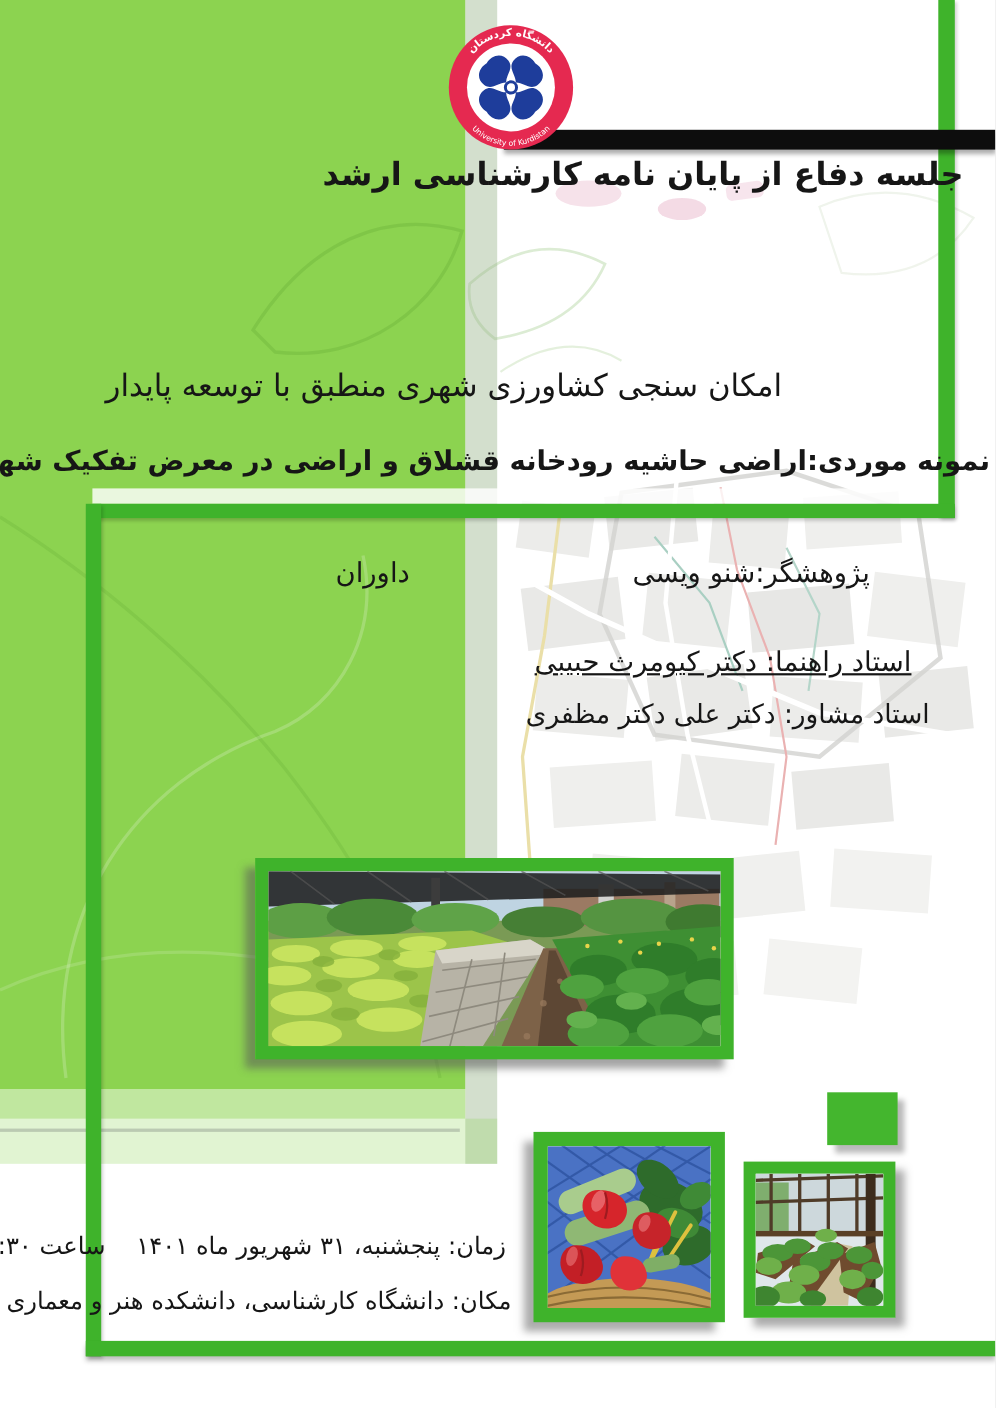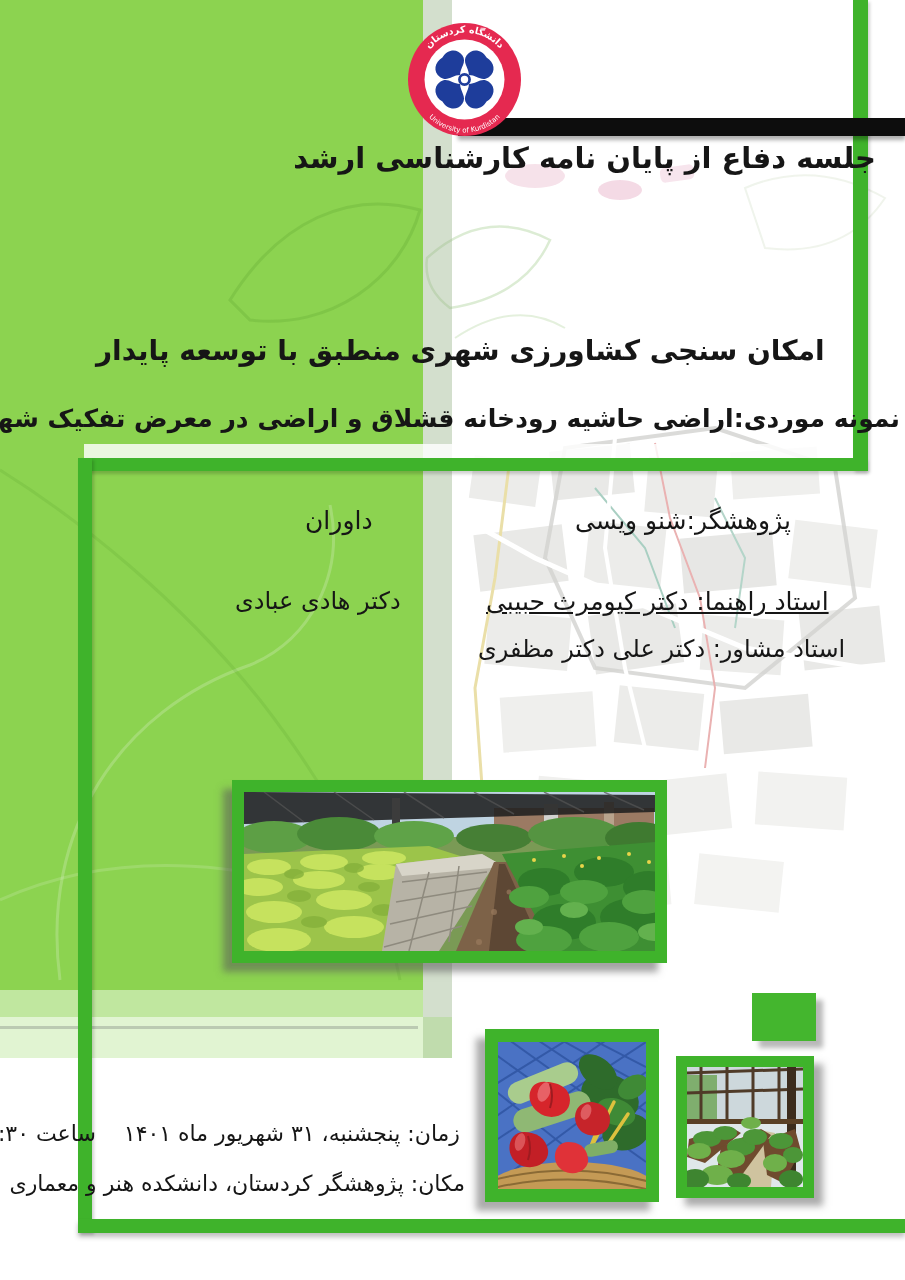--- a/index.html
+++ b/index.html
@@ -22,21 +22,21 @@
   .frame-right-vert{left:853px;top:0;width:15px;height:471px;box-shadow:2px 2px 3px rgba(0,0,0,0.18);}
   .frame-top-horiz{left:84px;top:458px;width:784px;height:13px;box-shadow:0 3px 3px rgba(0,0,0,0.18);}
   .frame-white-gap{left:84px;top:444px;width:784px;height:14px;background:rgba(255,255,255,0.82);z-index:4;}
   .frame-left-vert{left:78px;top:458px;width:14px;height:775px;box-shadow:2px 2px 3px rgba(0,0,0,0.18);}
   .frame-bottom-horiz{left:78px;top:1219px;width:827px;height:14px;box-shadow:0 4px 5px rgba(0,0,0,0.25);}
   .small-square{left:752px;top:993px;width:64px;height:48px;background:#44b62e;box-shadow:7px 7px 5px rgba(0,0,0,0.28);z-index:5;}
   
   .logo{left:407px;top:22px;width:115px;height:115px;z-index:8;}
   
   .header-title{left:476px;top:141px;width:400px;font-size:29px;font-weight:bold;z-index:7;}
-  .title1{left:96px;top:334px;width:740px;font-size:28px;font-weight:bold;z-index:7;}
+  .title1{left:96px;top:334px;width:740px;font-size:28px;font-weight:normal;z-index:7;}
   .title2{left:20px;top:404px;width:880px;font-size:25px;font-weight:bold;z-index:7;}
   .researcher{left:575px;top:506px;width:335px;font-size:25px;z-index:7;}
   .judges-heading{left:305px;top:506px;width:130px;font-size:25px;z-index:7;}
   .supervisor{left:486px;top:587px;width:380px;font-size:25px;z-index:7;text-decoration:underline;}
   .advisor{left:478px;top:635px;width:370px;font-size:24px;z-index:7;}
   .judge1{left:235px;top:587px;width:210px;font-size:24px;z-index:7;}
   .judge2{left:228px;top:634px;width:210px;font-size:24px;z-index:7;}
   .time-line{left:88px;top:1121px;width:372px;font-size:22px;z-index:7;}
   .place-line{left:100px;top:1171px;width:365px;font-size:22px;z-index:7;}
   
@@ -144,23 +144,22 @@
     </svg>
   </div>
 
   <div class="txt header-title">جلسه دفاع از پایان نامه کارشناسی ارشد</div>
   <div class="txt title1">امکان سنجی کشاورزی شهری منطبق با توسعه پایدار</div>
   <div class="txt title2">نمونه موردی:اراضی حاشیه رودخانه قشلاق و اراضی در معرض تفکیک شهر سنندج</div>
   <div class="txt researcher">پژوهشگر:شنو ویسی</div>
   <div class="txt judges-heading">داوران</div>
   <div class="txt supervisor">استاد راهنما: دکتر کیومرث حبیبی</div>
   <div class="txt advisor">استاد مشاور: دکتر علی دکتر مظفری</div>
-  <div class="txt judge1">دکتر هادی عبادی</div>
   <div class="txt time-line">زمان: پنجشنبه، ۳۱ شهریور ماه ۱۴۰۱&nbsp;&nbsp;&nbsp; ساعت ۱۰:۳۰</div>
-  <div class="txt place-line">مکان: پژوهشگر کردستان، دانشکده هنر و معماری</div>
+  <div class="txt place-line">مکان: دانشگاه کارشناسی، دانشکده هنر و معماری</div>
 
   <div class="abs photo main-photo">
     <svg width="411" height="159" viewBox="0 0 411 159">
       <rect width="411" height="159" fill="#7a9a55"></rect>
       <rect x="0" y="0" width="411" height="45" fill="#bfd4e2"></rect>
       <rect x="250" y="16" width="160" height="34" fill="#9b7a63"></rect>
       <rect x="300" y="12" width="14" height="38" fill="#d2d2cf"></rect>
       <rect x="360" y="10" width="10" height="40" fill="#b8a38c"></rect>
       <polygon points="0,0 411,3 411,20 0,32" fill="#1f1f1f" opacity="0.88"></polygon>
       <g stroke="#555555" stroke-width="1.5" opacity="0.7">

